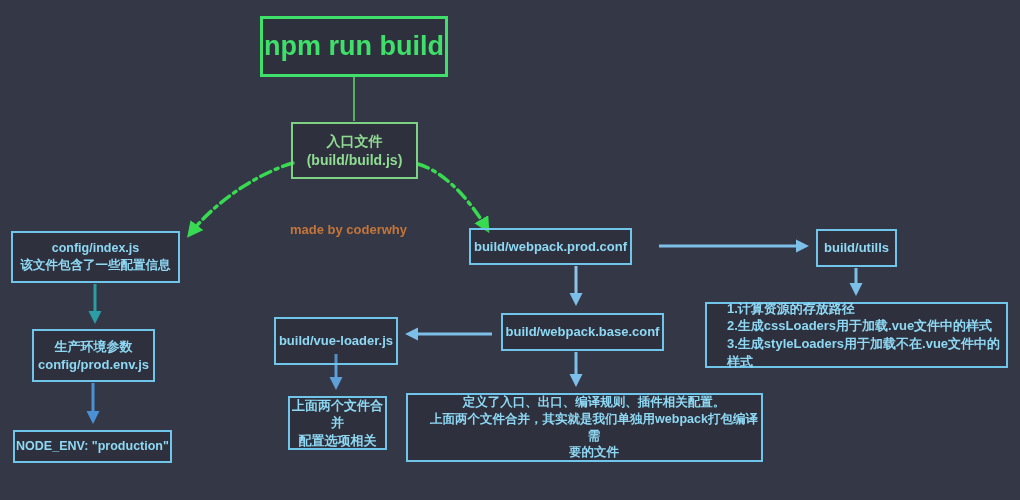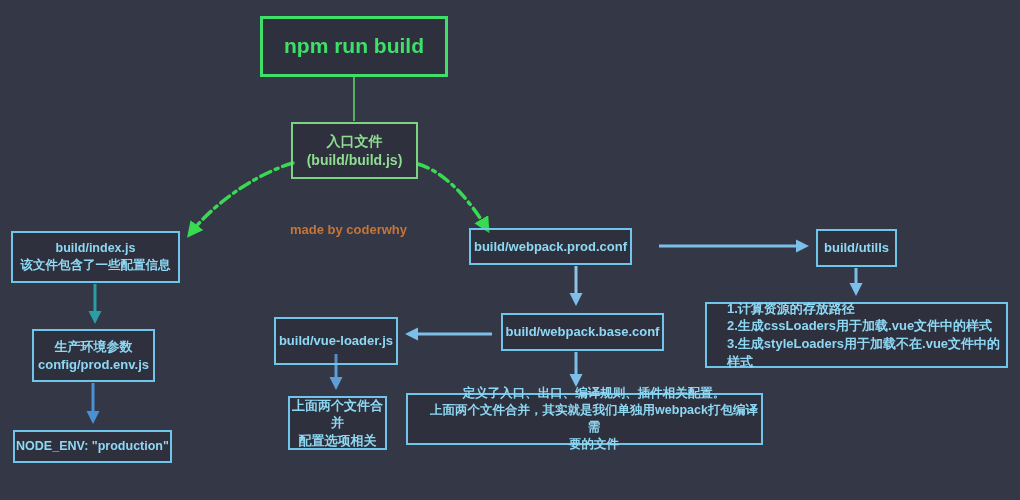--- a/index.html
+++ b/index.html
@@ -27,21 +27,21 @@
   }
   .box.blue{
     border:2px solid #6fc6ea;
     color:#8ed8f4;
     font-size:13px;
     font-weight:600;
   }
   .box.green-bright{
     border:3px solid #3ee06a;
     color:#3ee06a;
-    font-size:21px;
+    font-size:27px;
     font-weight:700;
   }
   .box.green-soft{
     border:2px solid #7dd383;
     color:#8fdc92;
     font-size:14px;
     font-weight:600;
   }
   .box.left-align{align-items:flex-start;text-align:left;padding-left:20px;}
   .small{font-size:12.5px;}
@@ -49,21 +49,21 @@
   #entry-box      {left:291px;top:122px;width:127px;height:57px;}
   #config-box     {left:11px;top:231px;width:169px;height:52px;font-size:12.5px;}
   #prodenv-box    {left:32px;top:329px;width:123px;height:53px;}
   #nodeenv-box    {left:13px;top:430px;width:159px;height:33px;font-size:12.5px;}
   #wpprod-box     {left:469px;top:228px;width:163px;height:37px;}
   #utills-box     {left:816px;top:229px;width:81px;height:38px;}
   #utillsdesc-box {left:705px;top:302px;width:303px;height:66px;}
   #wpbase-box     {left:493px;top:313px;width:163px;height:38px;margin-left:8px;}
   #vueloader-box  {left:274px;top:317px;width:124px;height:48px;}
   #vueexport-box  {left:288px;top:396px;width:99px;height:54px;}
-  #basedesc-box   {left:406px;top:393px;width:357px;height:52px;font-size:12.5px;padding-left:19px;}
+  #basedesc-box   {left:406px;top:393px;width:357px;height:69px;font-size:12.5px;padding-left:19px;}
   #watermark{
     position:absolute;left:290px;top:222px;
     color:#c4763a;font-size:13px;font-weight:600;
   }
 </style>
 </head>
 <body>
 
 <div id="canvas">
 
@@ -114,21 +114,21 @@
   </div>
 
   <div id="entry-box" class="box green-soft">
     <div>入口文件</div>
     <div>(build/build.js)</div>
   </div>
 
   <div id="watermark">made by coderwhy</div>
 
   <div id="config-box" class="box blue">
-    <div>build/index.js</div>
+    <div>config/index.js</div>
     <div>该文件包含了一些配置信息</div>
   </div>
 
   <div id="prodenv-box" class="box blue">
     <div>生产环境参数</div>
     <div>config/prod.env.js</div>
   </div>
 
   <div id="nodeenv-box" class="box blue">
     <div>NODE_ENV: "production"</div>

